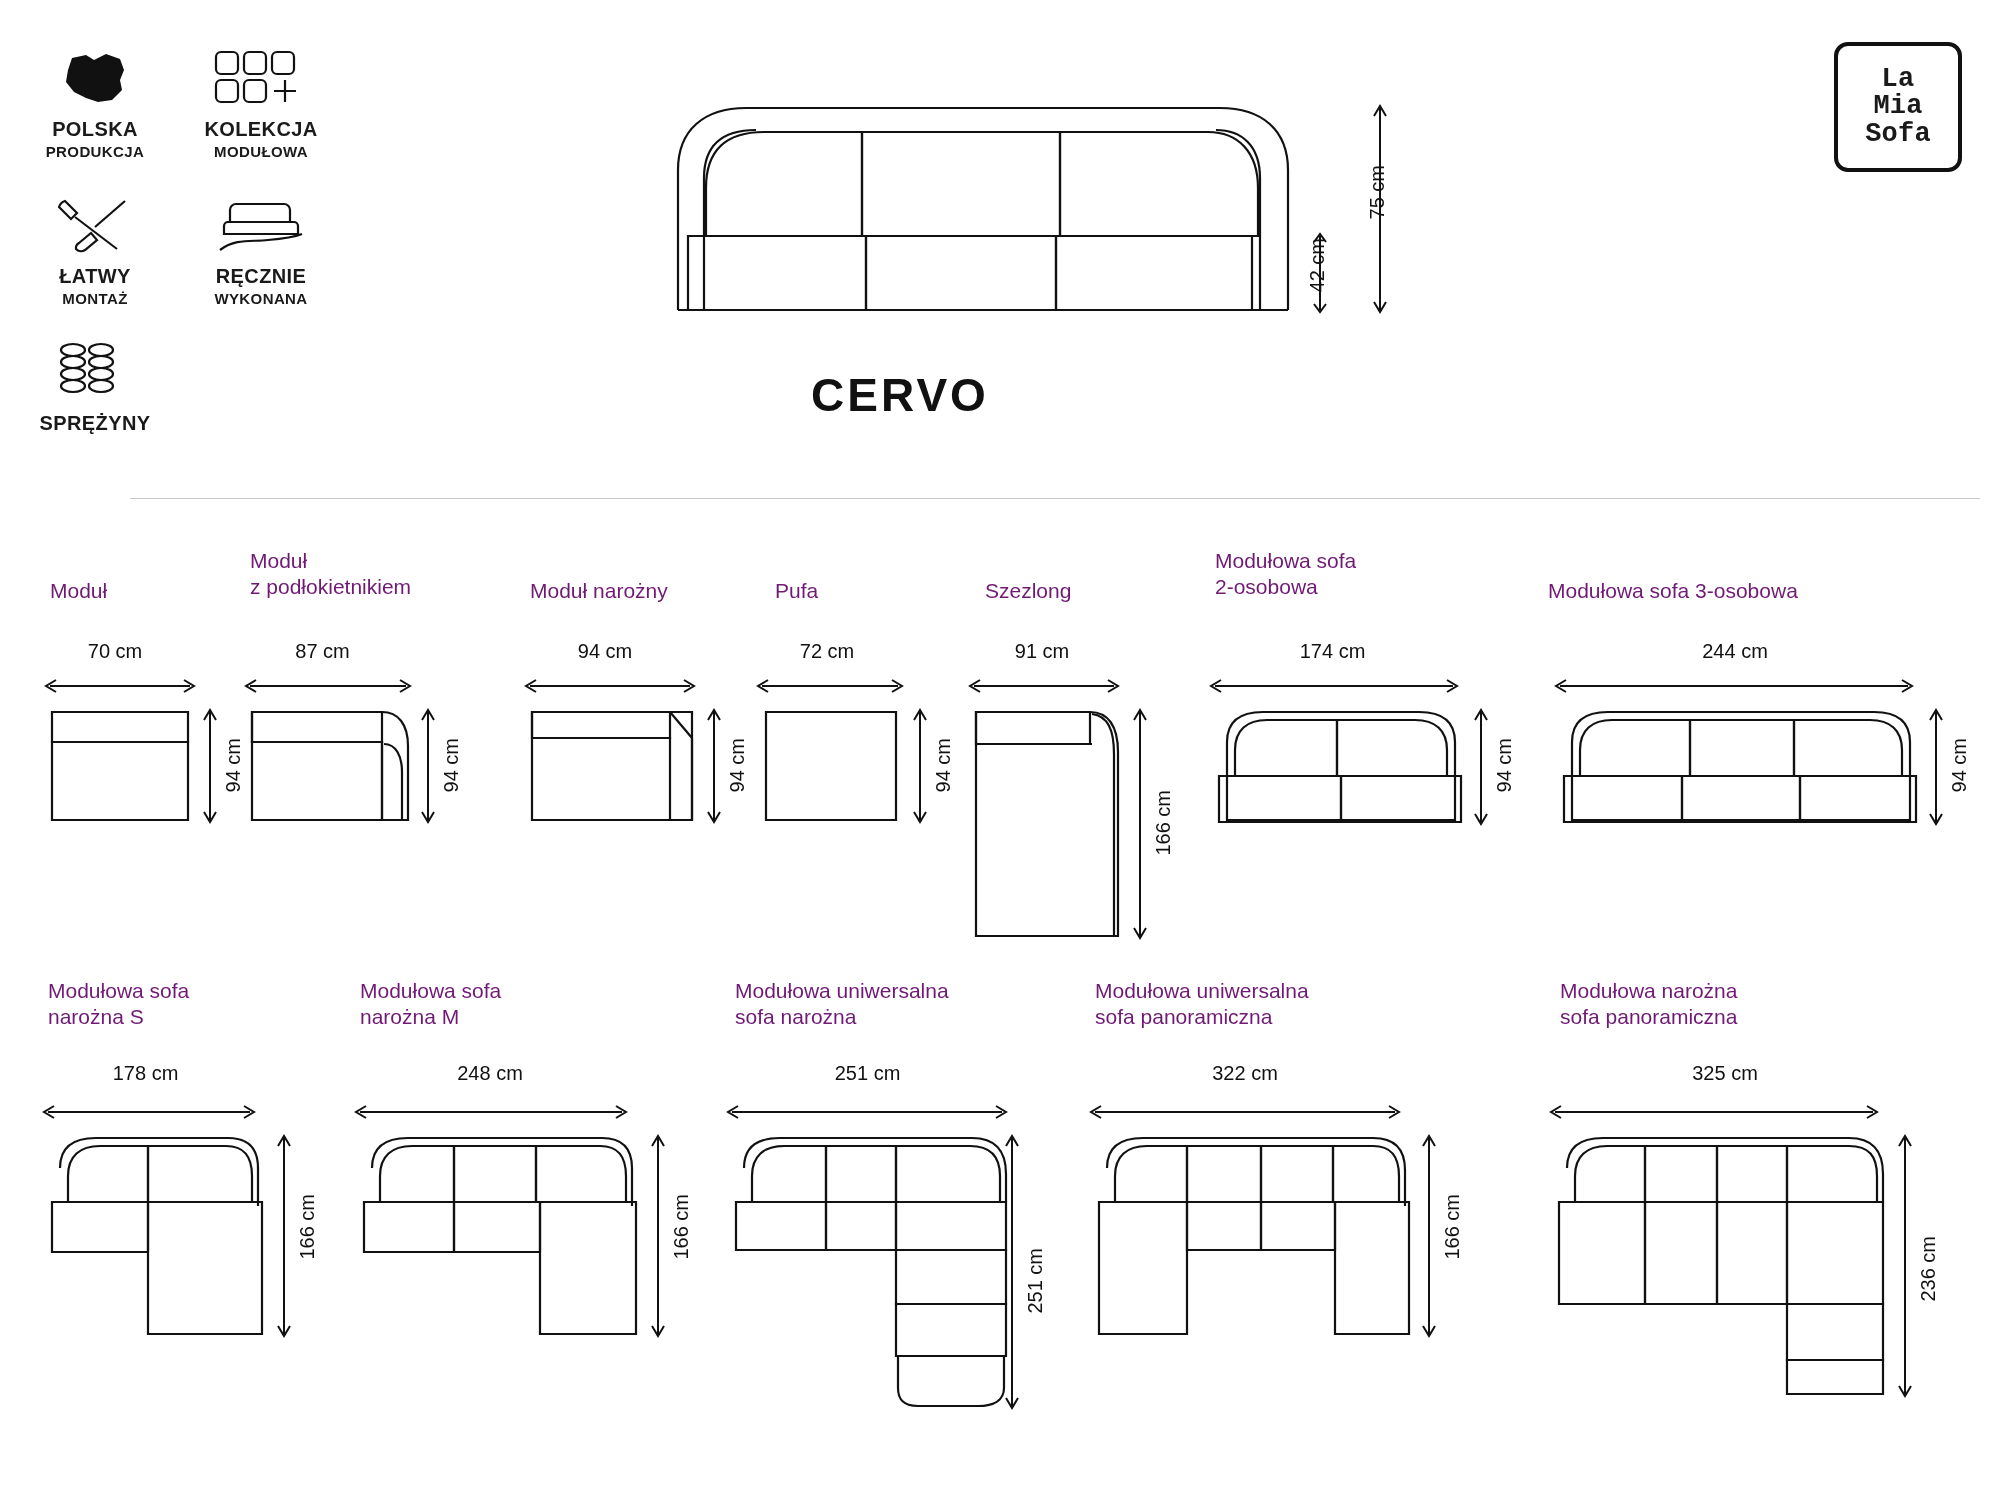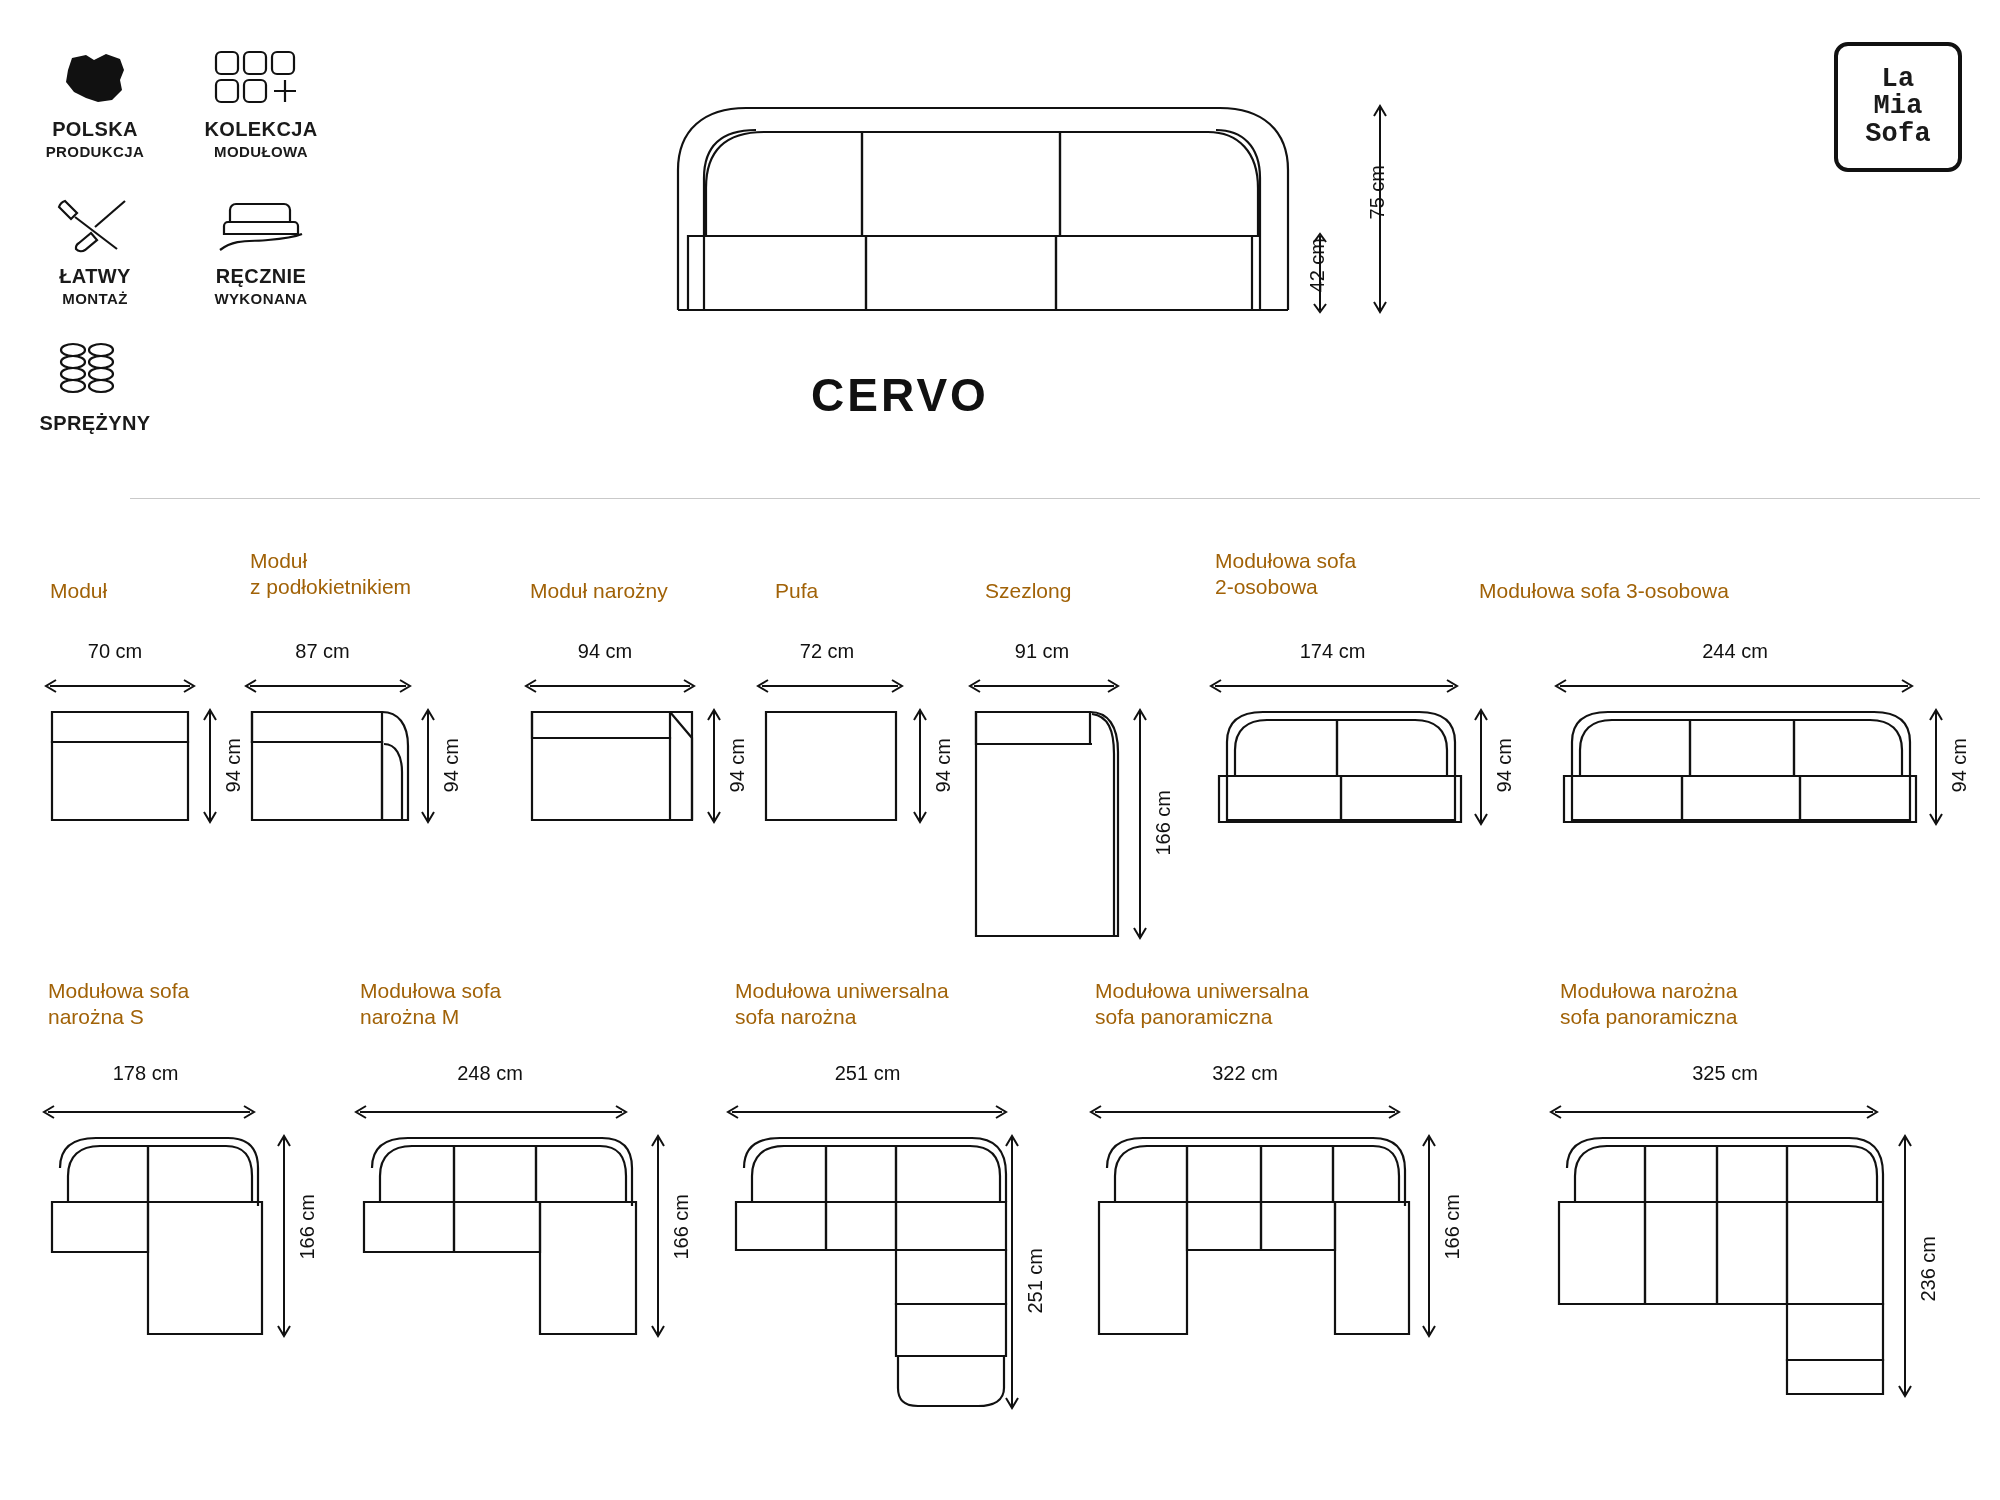--- a/index.html
+++ b/index.html
@@ -109,21 +109,21 @@
     height: 1px;
     background: #c9c9c9;
   }
 
   
   .item {
     position: absolute;
   }
   .item-title {
     font-size: 21px;
-    color: #a16207;
+    color: #701a75;
     line-height: 1.25;
     white-space: pre-line;
   }
   .dim-label {
     font-size: 20px;
     color: #111;
     font-weight: normal;
   }
   .vert-label {
     font-size: 20px;
@@ -355,21 +355,21 @@
     <path d="M22 70 C22 50 34 40 58 40 H214 C238 40 250 50 250 70 V148 H22 Z" class="ln"></path>
     <path d="M30 78 C30 58 42 48 62 48 H132 V104 H30 Z" class="ln"></path>
     <path d="M132 48 H210 C230 48 242 58 242 78 V104 H132 Z" class="ln"></path>
     <path d="M14 104 H136 V150 H14 Z" class="ln"></path>
     <path d="M136 104 H256 V150 H136 Z" class="ln"></path>
     <path d="M276 40 V150 M270 48 L276 38 L282 48 M270 142 L276 152 L282 142" class="arr"></path>
   </svg>
   <div class="vert-label" style="position:absolute;left:288px;top:66px">94 cm</div>
 </div>
 
-<div class="item" style="left:1479px; top:578px; width:380px">
+<div class="item" style="left:1548px; top:578px; width:380px">
   <div class="item-title">Modułowa sofa 3-osobowa</div>
 </div>
 <div class="item" style="left:1560px; top:640px">
   <div class="dim-label" style="width:350px;text-align:center">244 cm</div>
 </div>
 <div class="item" style="left:1550px; top:672px">
   <svg width="430" height="190" viewBox="0 0 430 190">
     <path d="M10 14 H358 M16 8 L6 14 L16 20 M352 8 L362 14 L352 20" class="arr"></path>
     <path d="M22 70 C22 50 34 40 58 40 H324 C348 40 360 50 360 70 V148 H22 Z" class="ln"></path>
     <path d="M30 78 C30 58 42 48 62 48 H140 V104 H30 Z" class="ln"></path>

